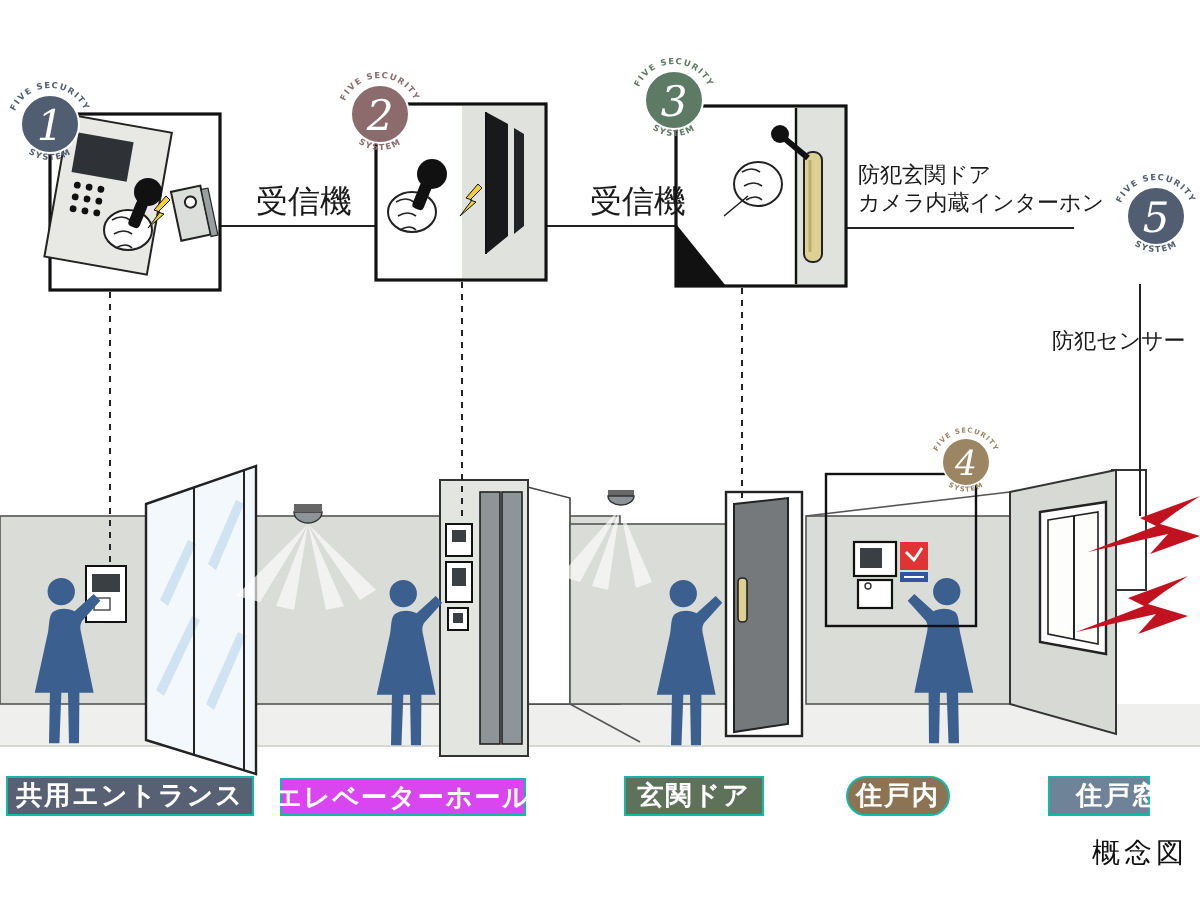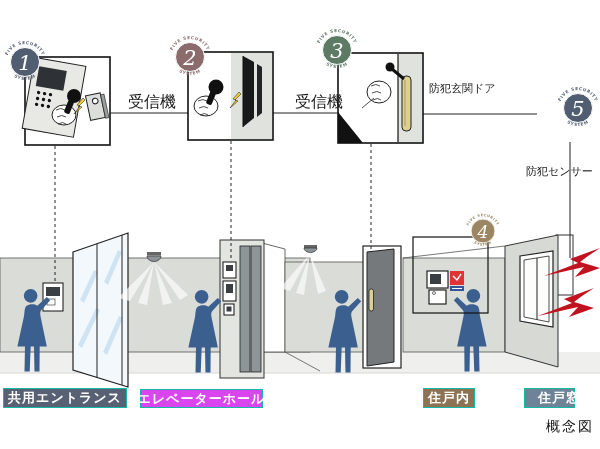--- a/index.html
+++ b/index.html
@@ -242,22 +242,24 @@
       <text class="badge-num" y="8">5</text>
       <text class="badge-arc" fill="#515e72"><textPath href="#arcT" startOffset="50%">FIVE SECURITY</textPath></text>
       <text class="badge-arc" fill="#515e72"><textPath href="#arcB" startOffset="50%">SYSTEM</textPath></text>
     </g>
   </g>
 </svg>
 
 <div class="callout" style="left:128px;top:95px;">受信機</div>
 <div class="callout" style="left:295px;top:95px;">受信機</div>
 <div class="callout small" style="left:429px;top:82px;">防犯玄関ドア</div>
+<div class="callout small" style="left:429px;top:96px;">カメラ内蔵インターホン</div>
 <div class="callout small" style="left:526px;top:125px;margin-top:40px;">防犯センサー</div>
 
 <div class="zone-bar" style="left: 3px; top: 388px; width: 124px; background-color: rgb(88, 97, 116);">共用エントランス</div>
 <div class="zone-bar" style="left: 140px; top: 389px; width: 123px; height: 19px; background-color: #d946ef;">エレベーターホール</div>
-<div class="zone-bar" style="left: 423px; top: 388px; width: 52px; background-color: rgb(140, 115, 83);">住戸内</div>
+<div class="zone-bar" style="left: 312px; top: 388px; width: 70px; background-color: rgb(94, 113, 89);">玄関ドア</div>
+<div class="zone-bar" style="left: 423px; top: 388px; width: 52px; background-color: rgb(140, 115, 83); border-radius: 10px;">住戸内</div>
 <div class="zone-bar" style="left: 524px; top: 388px; width: 51px; background-color: rgb(110, 131, 151); padding-left: 19px;">住戸窓</div>
 
 <div class="caption" style="left:546px;top:418px;">概念図</div>
 
 </div>
 
 </body></html>

